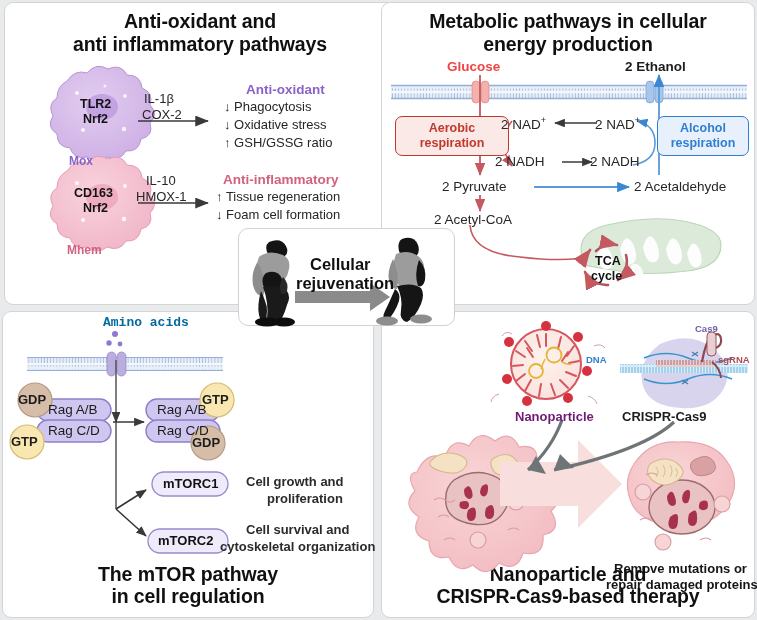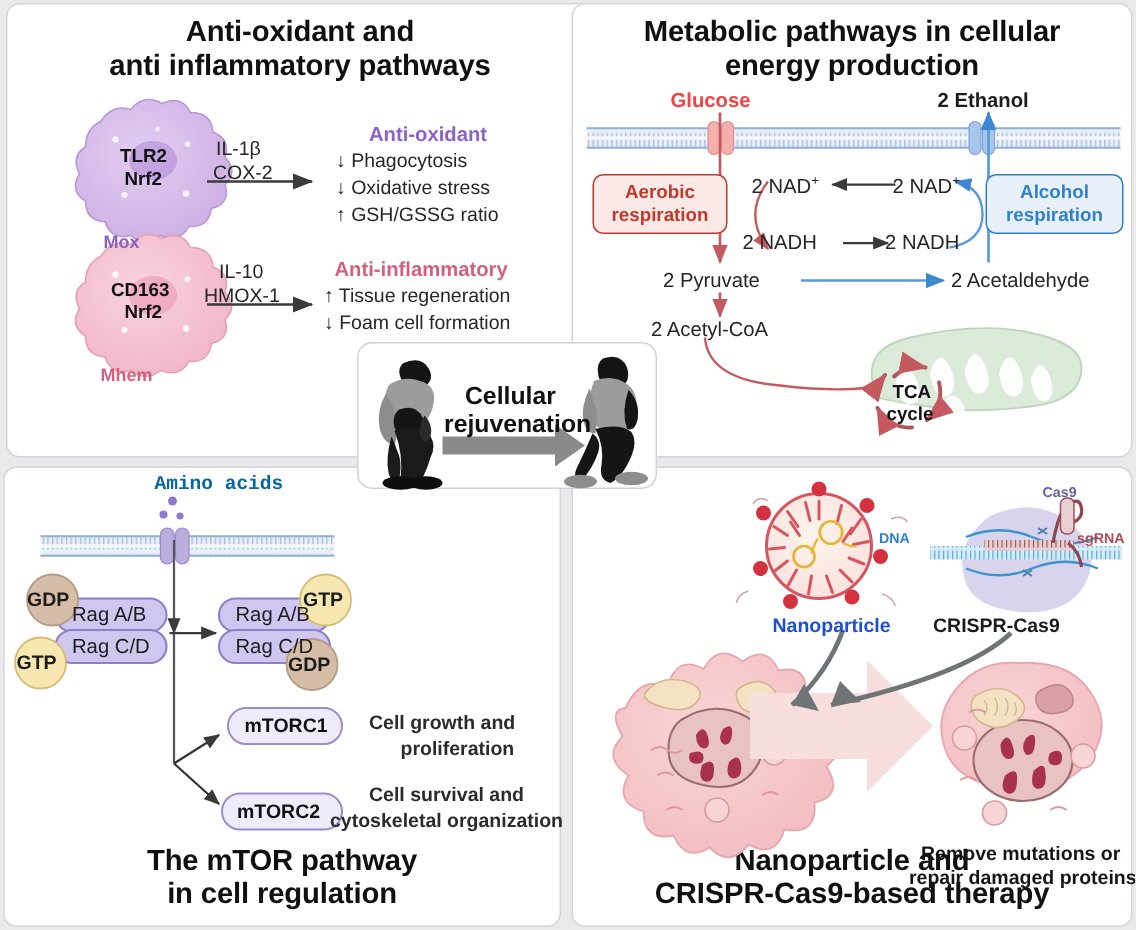--- a/index.html
+++ b/index.html
@@ -3,21 +3,21 @@
 <meta charset="utf-8">
 <style>
   html,body{margin:0;padding:0;background:#e9eaec;}
   body{font-family:"Liberation Sans","DejaVu Sans",sans-serif;}
   #fig{position:relative;width:757px;height:620px;background:#e9eaec;overflow:hidden;}
   .panel{position:absolute;background:#fff;border:1px solid #d2d4d6;border-radius:9px;box-sizing:border-box;}
   #p-tl{left:4px;  top:2px;   width:392px; height:303px;}
   #p-tr{left:381px;top:2px;   width:374px; height:303px;}
   #p-bl{left:2px;  top:311px; width:372px; height:307px;}
   #p-br{left:381px;top:311px; width:374px; height:307px;}
-  #p-center{position:absolute;left:238px;top:228px;width:200px;height:98px;background:#fff;
+  #p-center{position:absolute;left:238px;top:228px;width:217px;height:98px;background:#fff;
             border:1px solid #d0d2d4;border-radius:10px;box-sizing:border-box;z-index:30;}
   .ptitle{position:absolute;left:0;right:0;text-align:center;font-weight:bold;color:#101010;
           line-height:1.16;letter-spacing:-0.1px;}
   .t-tl{top:7px;font-size:19.5px;}
   .t-tr{top:7px;font-size:19.5px;}
   .t-bl{bottom:9px;font-size:19.5px;}
   .t-br{bottom:9px;font-size:19.5px;}
   .lbl{position:absolute;color:#262626;white-space:nowrap;}
   svg{position:absolute;left:0;top:0;overflow:visible;}
   .b{font-weight:bold;}
@@ -170,21 +170,21 @@
       </g>
 
       <g fill="none" stroke="#b0545c" stroke-width="2.6" stroke-linecap="round">
         <path d="M214,248 a24,24 0 0 1 21,-6" marker-end="url(#ar-red)"></path>
         <path d="M244,252 a24,24 0 0 1 -8,25" marker-end="url(#ar-red)"></path>
         <path d="M226,282 a24,24 0 0 1 -23,-13" marker-end="url(#ar-red)"></path>
         <path d="M203,263 a24,24 0 0 1 5,-16" marker-end="url(#ar-red)"></path>
       </g>
     </svg>
 
-    <div style="position:absolute;left:13px;top:113px;width:88px;padding:4px 0;text-align:center;border:1.6px solid #c0392b;
+    <div style="position:absolute;left:13px;top:113px;width:88px;padding:4px 12px;text-align:center;border:1.6px solid #c0392b;
                 border-radius:7px;background:#fbe9e8;color:#c0392b;font-weight:bold;font-size:12.5px;line-height:1.2;">
       <div>Aerobic</div>
       <div>respiration</div>
     </div>
     <div style="position:absolute;left:275px;top:113px;width:90px;padding:4px 0;text-align:center;border:1.6px solid #2f7fd1;
                 border-radius:7px;background:#e8f1fb;color:#2f7fd1;font-weight:bold;font-size:12.5px;line-height:1.2;">
       <div>Alcohol</div>
       <div>respiration</div>
     </div>
 
@@ -428,21 +428,21 @@
           <path d="M318,228 q6,-4 11,0"></path>
         </g>
       </g>
 
       <path d="M180,108 q-10,28 -34,50" fill="none" stroke="#6f7476" stroke-width="3.2"></path>
       <path d="M146,158 l18,4 l-10,-18 z" fill="#6f7476"></path>
       <path d="M292,110 q-30,28 -120,48" fill="none" stroke="#6f7476" stroke-width="3.2"></path>
       <path d="M172,158 l20,-2 l-14,-14 z" fill="#6f7476"></path>
     </svg>
 
-    <div class="lbl b" style="left:133px;top:97px;font-size:13px;color:#1d4ed8;">Nanoparticle</div>
+    <div class="lbl b" style="left:133px;top:97px;font-size:13px;color:#701a75;">Nanoparticle</div>
     <div class="lbl b" style="left:240px;top:97px;font-size:13px;color:#1c1c1c;">CRISPR-Cas9</div>
     <div class="lbl b" style="left:204px;top:42px;font-size:9.5px;color:#2f7fd1;">DNA</div>
     <div class="lbl b" style="left:313px;top:11px;font-size:9.5px;color:#6b5fa8;">Cas9</div>
     <div class="lbl b" style="left:336px;top:42px;font-size:9.5px;color:#b04a57;">sgRNA</div>
 
     <div class="lbl b" style="left:232px;top:249px;font-size:13px;color:#151515;">Remove mutations or</div>
     <div class="lbl b" style="left:224px;top:265px;font-size:13px;color:#151515;">repair damaged proteins</div>
   </div>
 
   <div id="p-center">

